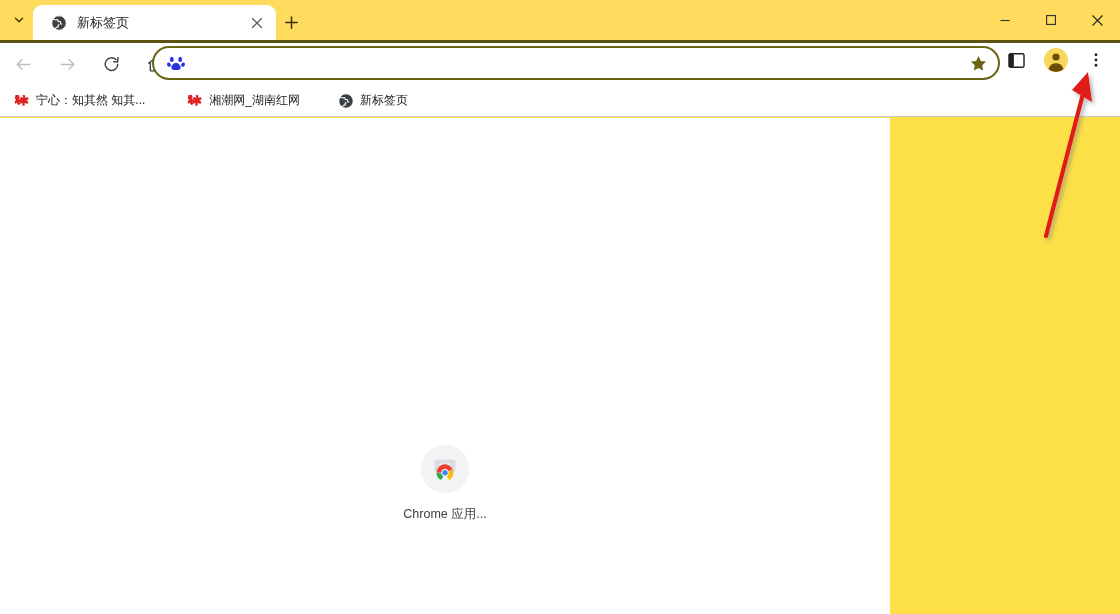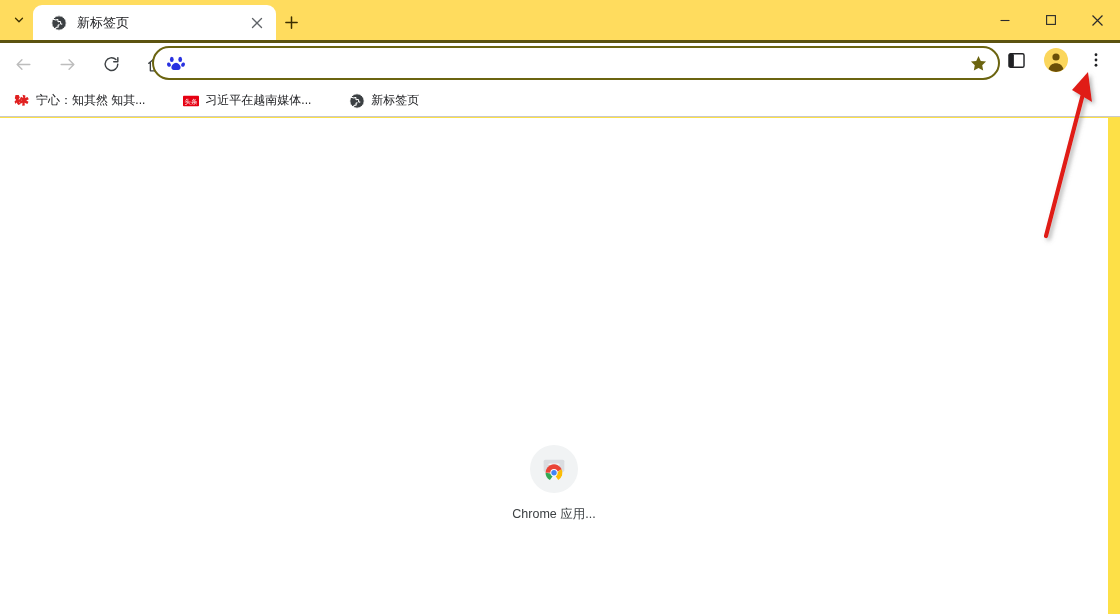--- a/index.html
+++ b/index.html
@@ -142,21 +142,21 @@
     flex: 0 0 auto; display:flex; align-items:center; justify-content:center;
   }
   .bm-label {
     font-size: 12px; color: #202124;
     white-space: nowrap; overflow: hidden; text-overflow: ellipsis;
   }
 
   
   .page {
     position: absolute; left: 0; top: 118px;
-    width: 1108px; height: 496px;
+    width: 890px; height: 496px;
     background: #ffffff;
   }
   .apps-shortcut {
     position: absolute;
     left: 50%; transform: translateX(-50%);
     top: 327px;
     width: 112px;
     display: flex; flex-direction: column; align-items: center;
   }
   .apps-circle {
@@ -305,30 +305,30 @@
     <div class="bm">
       <span class="bm-ico">
         <svg width="16" height="16" viewBox="0 0 16 16">
           <path d="M1.5 2h3.2l1.1 2.4L4.4 6.6 6.9 6l1 2.2-2.6.8 1.4 1.9-2.4 1.2L2.4 9.4 1.2 11 0.6 8.3 2.2 7 0.8 5.2z" fill="#e02020"></path>
           <path d="M8.6 1.8l2.8.6-.3 2.6 2.4-.9 1.3 2.1-2.6 1.3 2.3 1.2-1.1 2.3-2.8-1.2.2 2.8-2.6.2.3-3.1-2.1 1.1-.8-2.2 2.5-1.3-2.2-1.3 1.1-2.2 2.3 1.1z" fill="#e02020"></path>
         </svg>
       </span>
       <span class="bm-label">宁心：知其然 知其...</span>
     </div>
 
-
-    <div class="bm" style="margin-left:22px;">
+    <div class="bm" style="margin-left:26px;">
       <span class="bm-ico">
-        <svg width="16" height="14" viewBox="0 0 20 14">
-          <rect x="0" y="0.5" width="20" height="13" rx="1" fill="#e60012"></rect>
-          <text x="10" y="10.2" font-family="'Liberation Sans', sans-serif" font-size="8" fill="#ffffff" text-anchor="middle">头条</text>
-        </svg>
-      </span>
-      <span class="bm-label">习近平在越南媒体...</span>
-    </div>
+        <svg width="16" height="16" viewBox="0 0 16 16">
+          <path d="M1.5 2h3.2l1.1 2.4L4.4 6.6 6.9 6l1 2.2-2.6.8 1.4 1.9-2.4 1.2L2.4 9.4 1.2 11 0.6 8.3 2.2 7 0.8 5.2z" fill="#e02020"></path>
+          <path d="M8.6 1.8l2.8.6-.3 2.6 2.4-.9 1.3 2.1-2.6 1.3 2.3 1.2-1.1 2.3-2.8-1.2.2 2.8-2.6.2.3-3.1-2.1 1.1-.8-2.2 2.5-1.3-2.2-1.3 1.1-2.2 2.3 1.1z" fill="#e02020"></path>
+        </svg>
+      </span>
+      <span class="bm-label">湘潮网_湖南红网</span>
+    </div>
+
 
     <div class="bm" style="margin-left:22px;">
       <span class="bm-ico">
         <svg width="16" height="16" viewBox="0 0 16 16">
           <circle cx="8" cy="8" r="7.2" fill="#3c4043"></circle>
           <path d="M2.3 4.2c1.4.5 2.3 1.1 3.1.6.9-.6 1.7-.2 1.5.8-.2 1 .6 1.3 1.4 1 .8-.3 1.6.1 1.3 1.1-.3 1 .4 1.6 1.3 1.3M4.6 13.6c.3-1.1 1.1-1.6 1.8-1.4.7.2 1-.4.7-1.2-.3-.8.2-1.3 1-1.1" fill="none" stroke="#ffffff" stroke-width="1.1" stroke-linecap="round"></path>
           <circle cx="8" cy="8" r="7.2" fill="none" stroke="#ffffff" stroke-width="0.9"></circle>
         </svg>
       </span>
       <span class="bm-label">新标签页</span>

